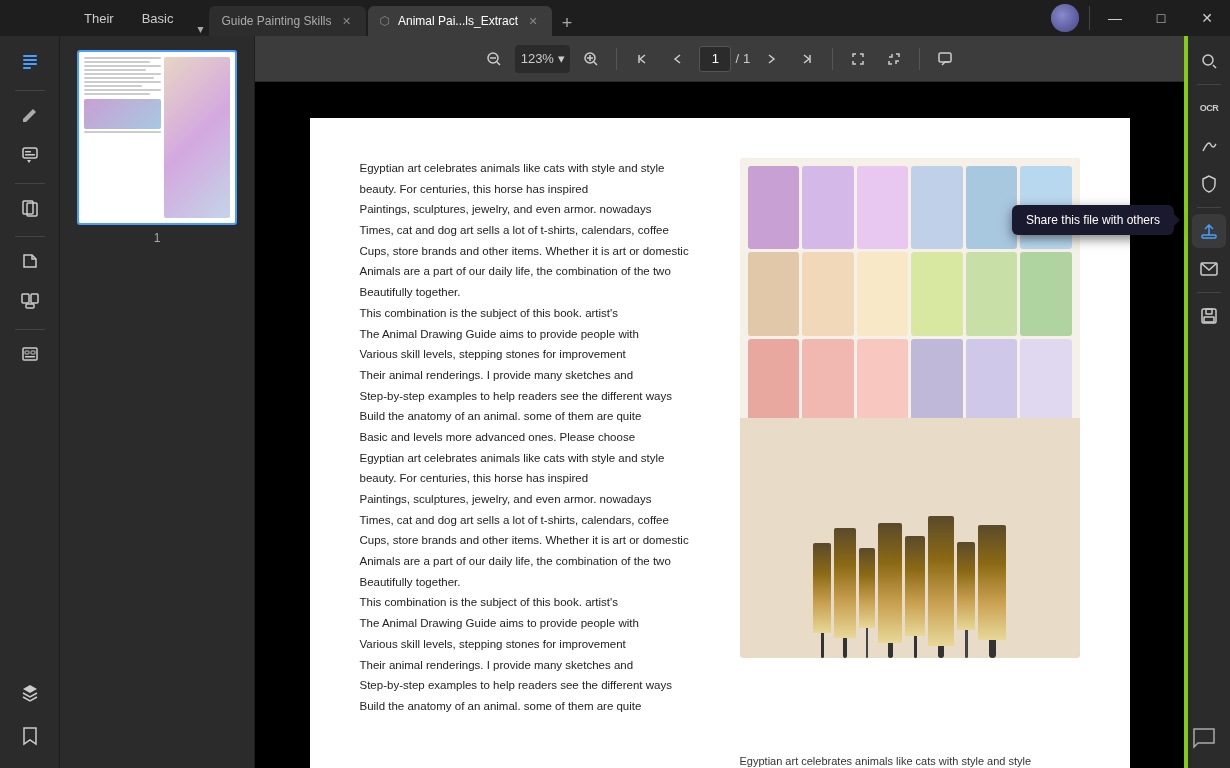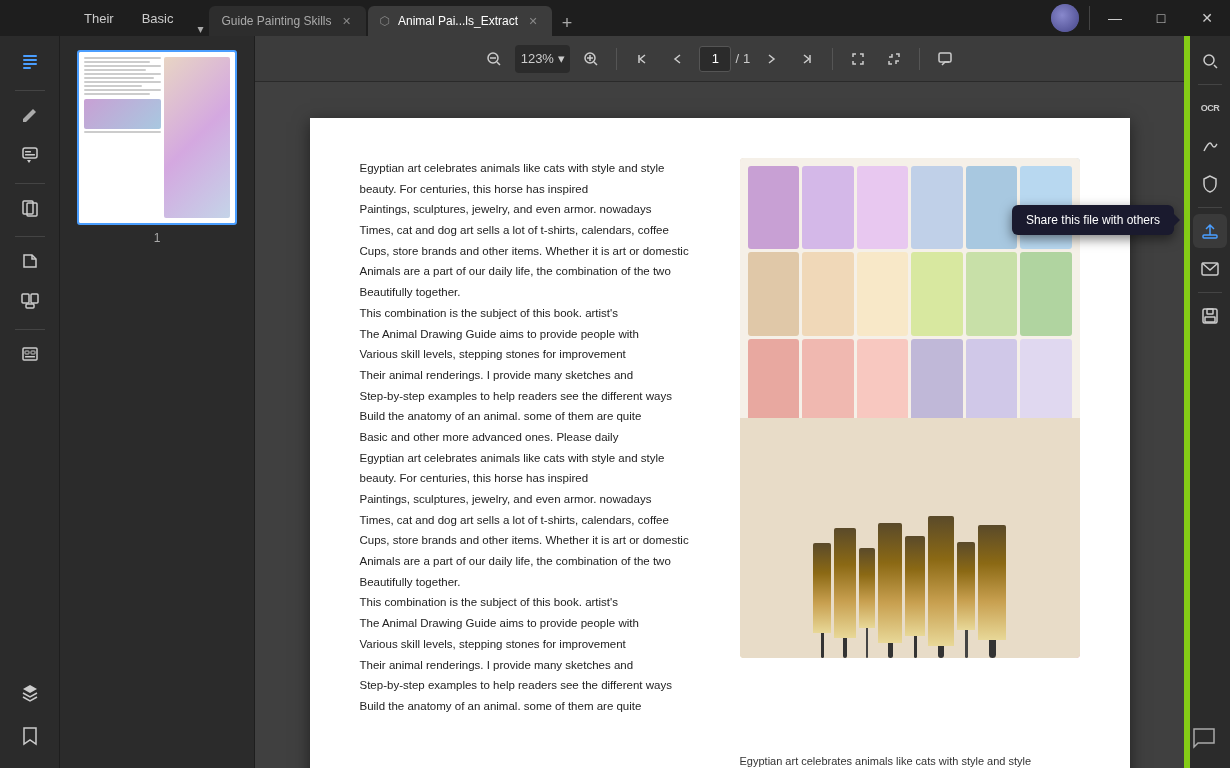--- a/index.html
+++ b/index.html
@@ -262,21 +262,21 @@
       flex-direction: column;
       overflow: hidden;
       position: relative;
     }
     .pdf-scroll-area {
       flex: 1;
       overflow-y: auto;
       overflow-x: auto;
       display: flex;
       justify-content: center;
-      background: #404040;
+      background: #000000;
       padding: 36px 0;
     }
     .pdf-page {
       background: #ffffff;
       width: 820px;
       min-height: 700px;
       box-shadow: 0 4px 16px rgba(0,0,0,0.5);
       padding: 40px 50px;
       position: relative;
       display: flex;
@@ -346,21 +346,21 @@
 
     
     .right-sidebar {
       width: 46px;
       background: #2b2b2b;
       display: flex;
       flex-direction: column;
       align-items: center;
       padding-top: 8px;
       flex-shrink: 0;
-      border-left: 6px solid #84cc16;
+      border-left: 4px solid #84cc16;
       gap: 4px;
     }
     .right-icon {
       width: 34px;
       height: 34px;
       display: flex;
       align-items: center;
       justify-content: center;
       color: #cccccc;
       font-size: 16px;
@@ -611,21 +611,21 @@
               <div style="line-height: 1.8; font-size: 11.5px; color: rgb(34, 34, 34);">Times, cat and dog art sells a lot of t-shirts, calendars, coffee</div>
               <div style="line-height: 1.8; font-size: 11.5px; color: rgb(34, 34, 34);">Cups, store brands and other items. Whether it is art or domestic</div>
               <div style="line-height: 1.8; font-size: 11.5px; color: rgb(34, 34, 34);">Animals are a part of our daily life, the combination of the two</div>
               <div style="line-height: 1.8; font-size: 11.5px; color: rgb(34, 34, 34);">Beautifully together.</div>
               <div style="line-height: 1.8; font-size: 11.5px; color: rgb(34, 34, 34);">This combination is the subject of this book. artist's</div>
               <div style="line-height: 1.8; font-size: 11.5px; color: rgb(34, 34, 34);">The Animal Drawing Guide aims to provide people with</div>
               <div style="line-height: 1.8; font-size: 11.5px; color: rgb(34, 34, 34);">Various skill levels, stepping stones for improvement</div>
               <div style="line-height: 1.8; font-size: 11.5px; color: rgb(34, 34, 34);">Their animal renderings. I provide many sketches and</div>
               <div style="line-height: 1.8; font-size: 11.5px; color: rgb(34, 34, 34);">Step-by-step examples to help readers see the different ways</div>
               <div style="line-height: 1.8; font-size: 11.5px; color: rgb(34, 34, 34);">Build the anatomy of an animal. some of them are quite</div>
-              <div style="line-height: 1.8; font-size: 11.5px; color: rgb(34, 34, 34);">Basic and other more advanced ones. Please daily</div>
+              <div style="line-height: 1.8; font-size: 11.5px; color: rgb(34, 34, 34);">Basic and levels more advanced ones. Please choose</div>
               <div style="line-height: 1.8; font-size: 11.5px; color: rgb(34, 34, 34);">Egyptian art celebrates animals like cats with style and style</div>
               <div style="line-height: 1.8; font-size: 11.5px; color: rgb(34, 34, 34);">beauty. For centuries, this horse has inspired</div>
               <div style="line-height: 1.8; font-size: 11.5px; color: rgb(34, 34, 34);">Paintings, sculptures, jewelry, and even armor. nowadays</div>
               <div style="line-height: 1.8; font-size: 11.5px; color: rgb(34, 34, 34);">Times, cat and dog art sells a lot of t-shirts, calendars, coffee</div>
               <div style="line-height: 1.8; font-size: 11.5px; color: rgb(34, 34, 34);">Cups, store brands and other items. Whether it is art or domestic</div>
               <div style="line-height: 1.8; font-size: 11.5px; color: rgb(34, 34, 34);">Animals are a part of our daily life, the combination of the two</div>
               <div style="line-height: 1.8; font-size: 11.5px; color: rgb(34, 34, 34);">Beautifully together.</div>
               <div style="line-height: 1.8; font-size: 11.5px; color: rgb(34, 34, 34);">This combination is the subject of this book. artist's</div>
               <div style="line-height: 1.8; font-size: 11.5px; color: rgb(34, 34, 34);">The Animal Drawing Guide aims to provide people with</div>
               <div style="line-height: 1.8; font-size: 11.5px; color: rgb(34, 34, 34);">Various skill levels, stepping stones for improvement</div>

